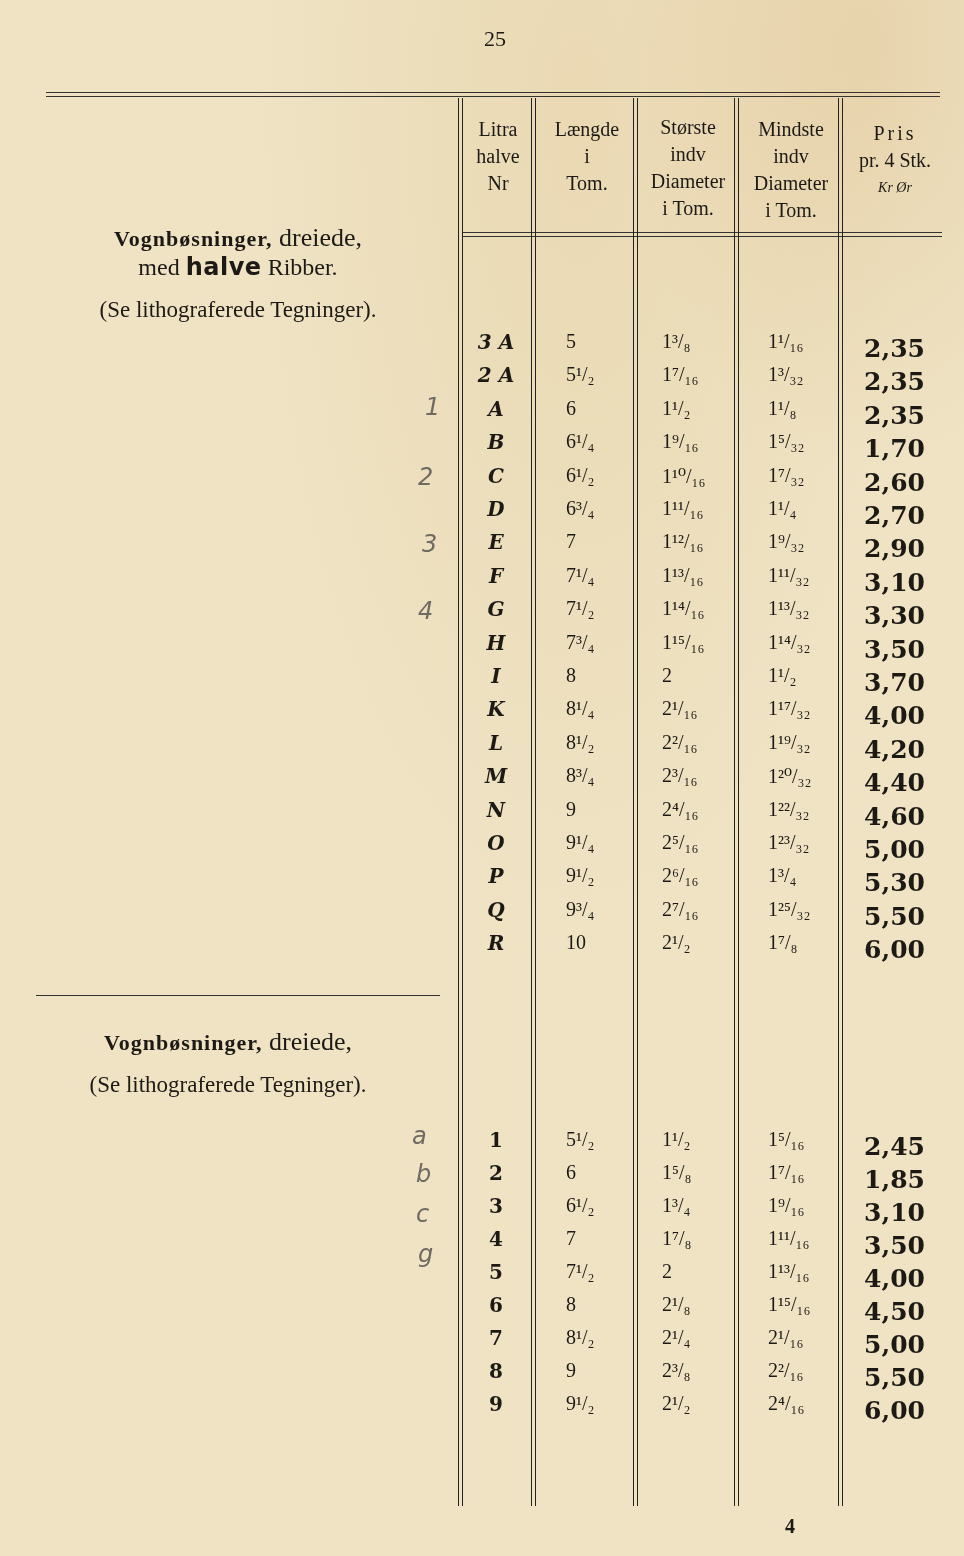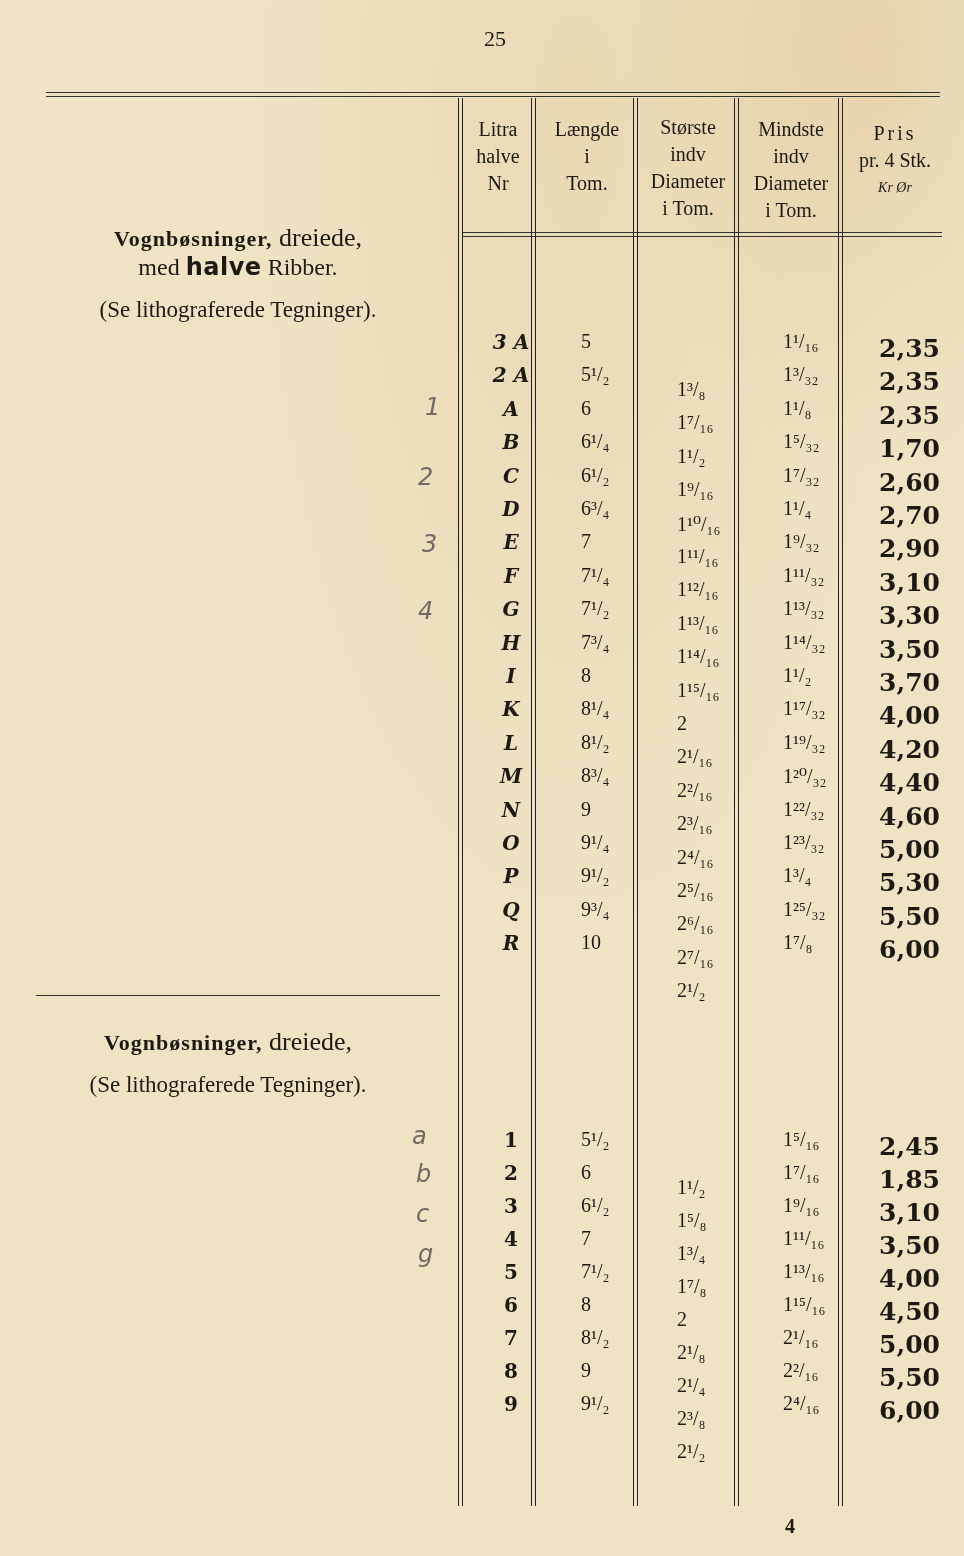--- a/index.html
+++ b/index.html
@@ -17,26 +17,26 @@
   .hrule { height:5px; border-top:1.5px solid #333; border-bottom:1.5px solid #333; box-sizing:border-box; }
   .vrule { width:5px; border-left:1.5px solid #222; border-right:1.5px solid #222; box-sizing:border-box; }
   .sec-title { text-align:center; line-height:1.2; }
   .sec-title .l1 { font-size:26px; }
   .sec-title .l2 { font-size:24px; }
   .sec-title .note { font-size:23px; margin-top:14px; }
   .heavy { font-family:"DejaVu Sans", sans-serif; font-weight:bold; letter-spacing:0.5px; }
   .heavy-lg { font-family:Liberation Serif, serif; font-weight:bold; font-size:22px; letter-spacing:1px; }
   .hdr { text-align:center; font-size:20px; line-height:27px; }
   .hdr .cur { font-style:italic; font-size:14px; }
-  .row { position:absolute; left:15px; width:944px; height:33px; font-size:20px; }
+  .row { position:absolute; left:0; width:944px; height:33px; font-size:20px; }
   .cell { position:absolute; top:0; }
   .c-litra { left:466px; width:60px; text-align:center; font-weight:bold; font-style:italic; font-family:"DejaVu Serif", serif; }
   .c-litra.num { font-style:normal; }
   .c-len { left:566px; }
-  .c-max { left:662px;margin-top:48px; }
+  .c-max { left:662px; }
   .c-min { left:768px; }
   .c-pris { left:852px; width:85px; text-align:center; font-weight:bold; font-family:"DejaVu Serif", serif; font-size:25px; top:4px; }
   .hand { color:#6f6a62; font-family:"DejaVu Sans", sans-serif; font-style:italic; font-size:24px; }
 </style>
 </head>
 <body>
 
 <div class="abs page-num">25</div>
 
 <div class="abs hrule" style="left:46px;top:92px;width:894px;"></div>

